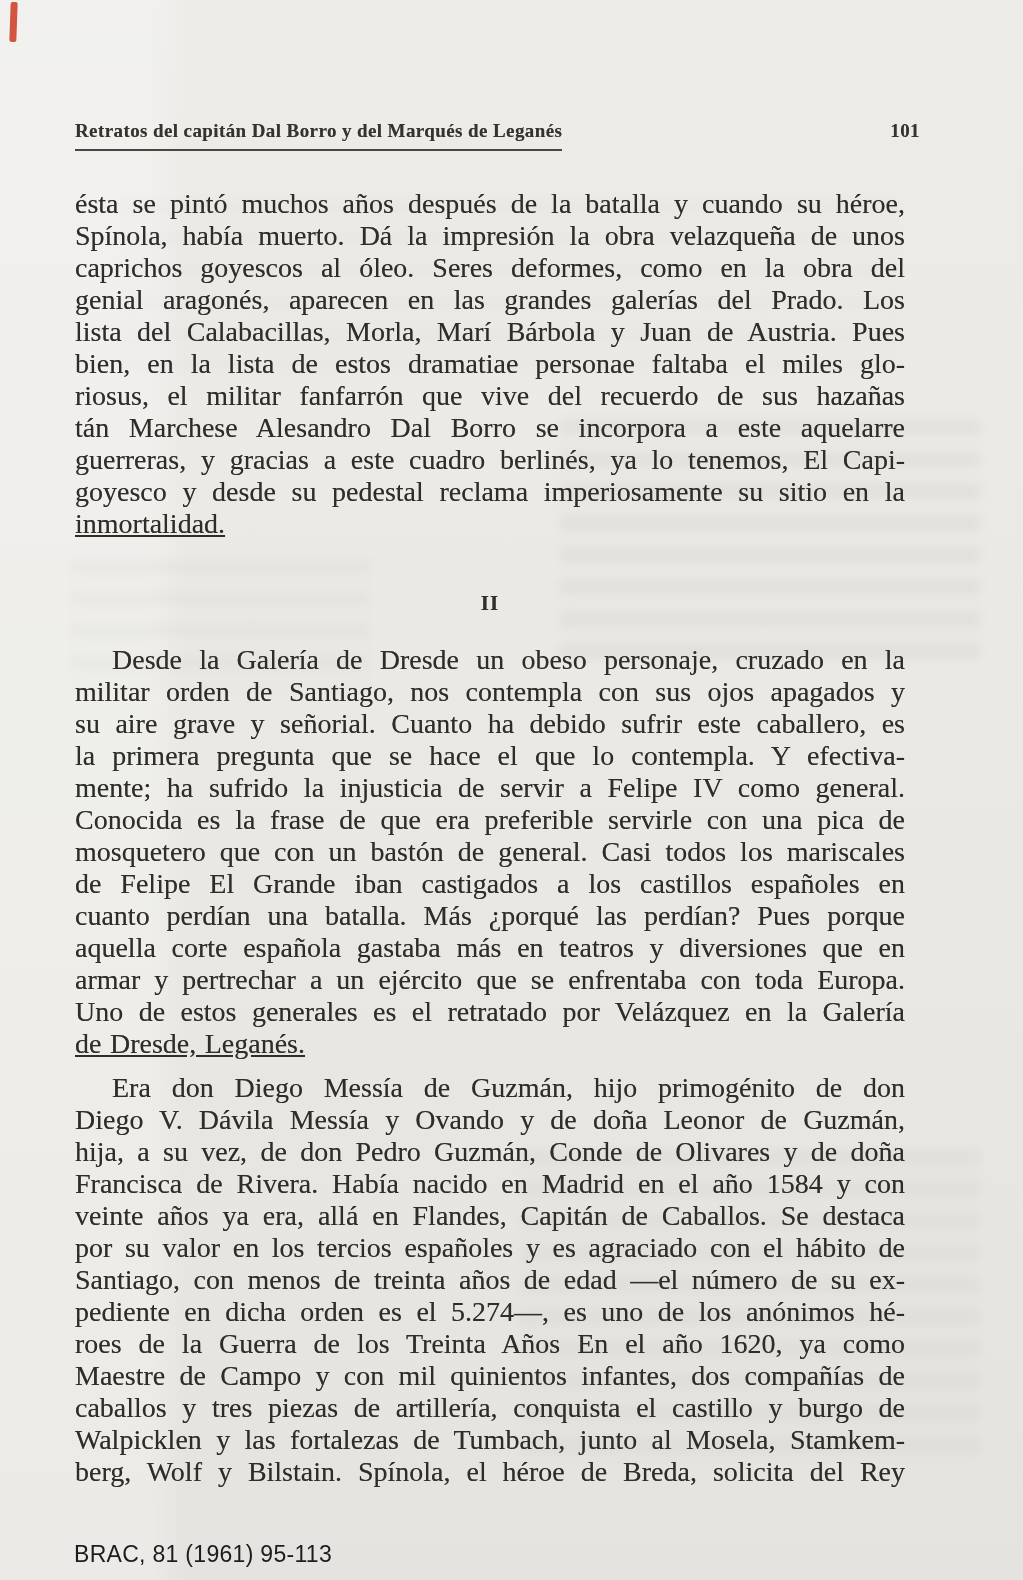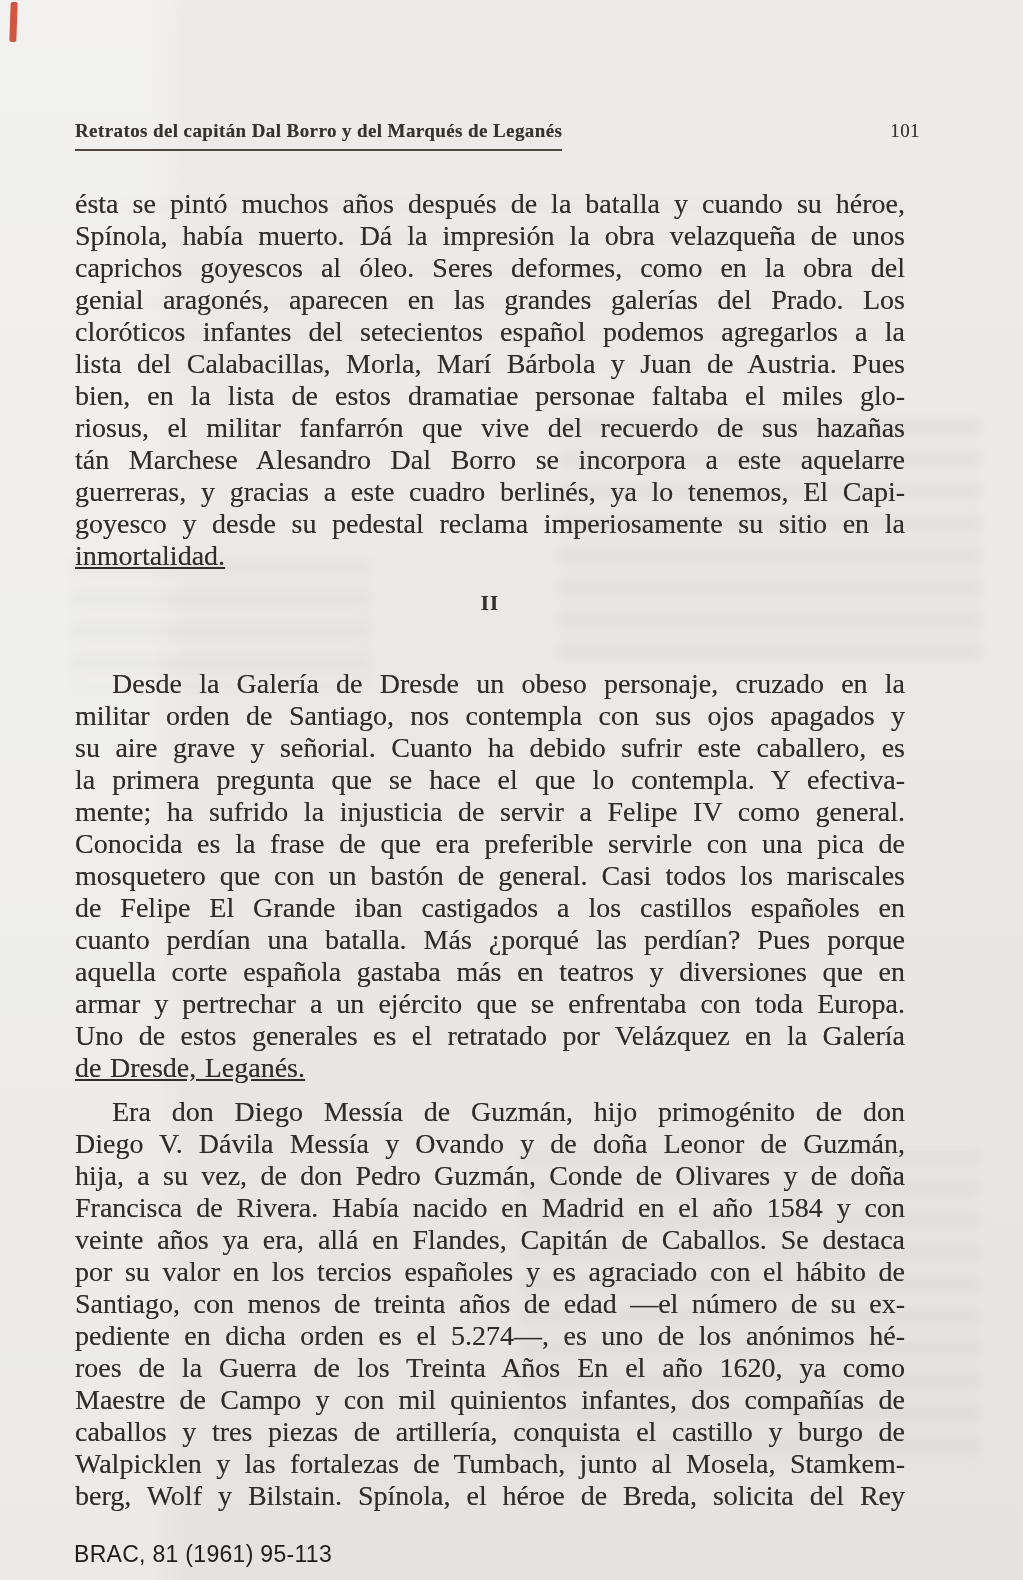--- a/index.html
+++ b/index.html
@@ -32,33 +32,33 @@
   }
 
   .running-header {
     position: absolute; left: 75px; top: 120px; width: 845px;
     display: flex; justify-content: space-between; align-items: baseline;
     font-size: 19px; font-weight: bold; color: #36332d;
     letter-spacing: 0.4px;
     text-shadow: 0 0 0.5px rgba(54,51,45,0.5);
   }
   .header-title { padding-bottom: 7px; border-bottom: 2.5px solid #4b473f; }
-  .page-number { font-weight: normal; }
+  .page-number { font-weight: bold; }
 
   .para { position: absolute; left: 75px; width: 830px;
     font-size: 28px; line-height: 32px; word-spacing: 1.5px;
     text-shadow: 0 0 0.6px rgba(47,45,41,0.55);
   }
   .para-1 { top: 188px; }
   .para-2 { top: 644px; }
   .para-3 { top: 1072px; }
   .text-line { text-align: justify; text-align-last: justify; text-justify: inter-word;
     height: 32px; overflow: hidden; }
   .para:not(.continues) div.text-line:last-of-type { text-align-last: left; text-decoration: underline; }
-  .indented div.text-line:first-of-type { text-indent: 37px; margin-top: 24px; }
+  .indented div.text-line:first-of-type { text-indent: 37px; }
 
   .section-heading {
     position: absolute; left: 75px; top: 591px; width: 830px;
     text-align: center; font-size: 21px; font-weight: bold; color: #33302a;
     letter-spacing: 1px; text-shadow: 0 0 0.6px rgba(47,45,41,0.55);
   }
 
   .footer-citation {
     position: absolute; left: 74px; top: 1541px;
     font-family: "Liberation Sans", "DejaVu Sans", sans-serif;
@@ -85,21 +85,20 @@
   <div class="para para-1">
 
       <div class="text-line">ésta se pintó muchos años después de la batalla y cuando su héroe,</div>
 
       <div class="text-line">Spínola, había muerto. Dá la impresión la obra velazqueña de unos</div>
 
       <div class="text-line">caprichos goyescos al óleo. Seres deformes, como en la obra del</div>
 
       <div class="text-line">genial aragonés, aparecen en las grandes galerías del Prado. Los</div>
 
-      <div class="text-line">cloróticos infantes del setecientos español podemos agregarlos a la</div>
 
       <div class="text-line">lista del Calabacillas, Morla, Marí Bárbola y Juan de Austria. Pues</div>
 
       <div class="text-line">bien, en la lista de estos dramatiae personae faltaba el miles glo-</div>
 
       <div class="text-line">riosus, el militar fanfarrón que vive del recuerdo de sus hazañas</div>
 
       <div class="text-line">tán Marchese Alesandro Dal Borro se incorpora a este aquelarre</div>
 
       <div class="text-line">guerreras, y gracias a este cuadro berlinés, ya lo tenemos, El Capi-</div>

